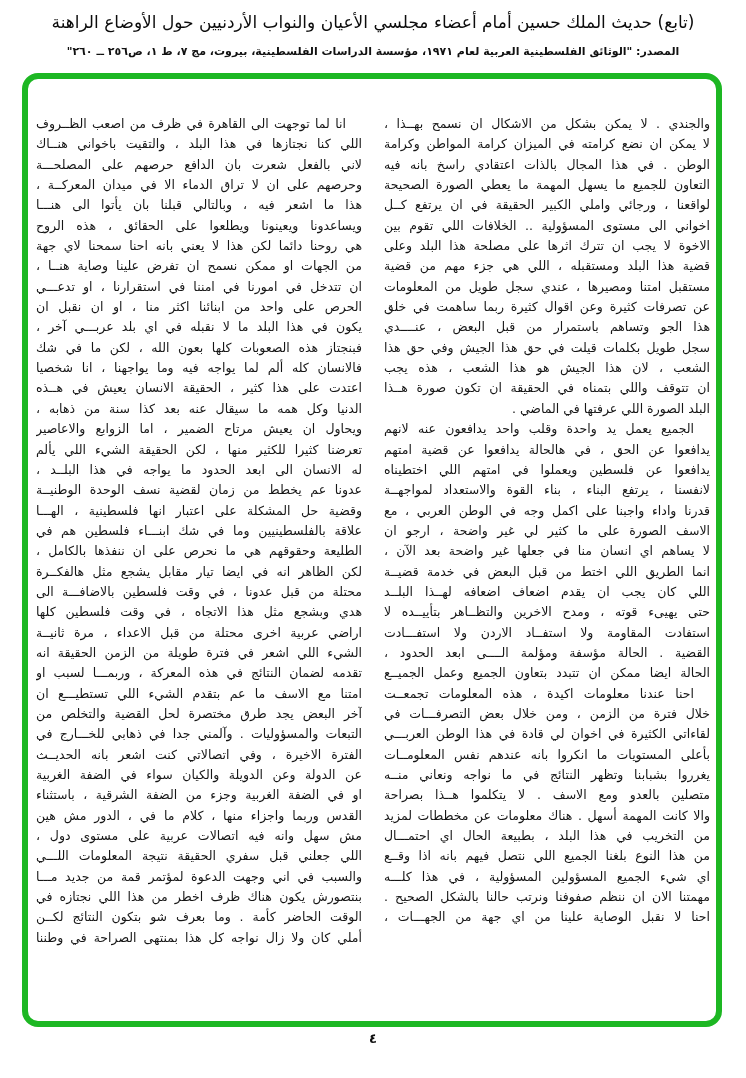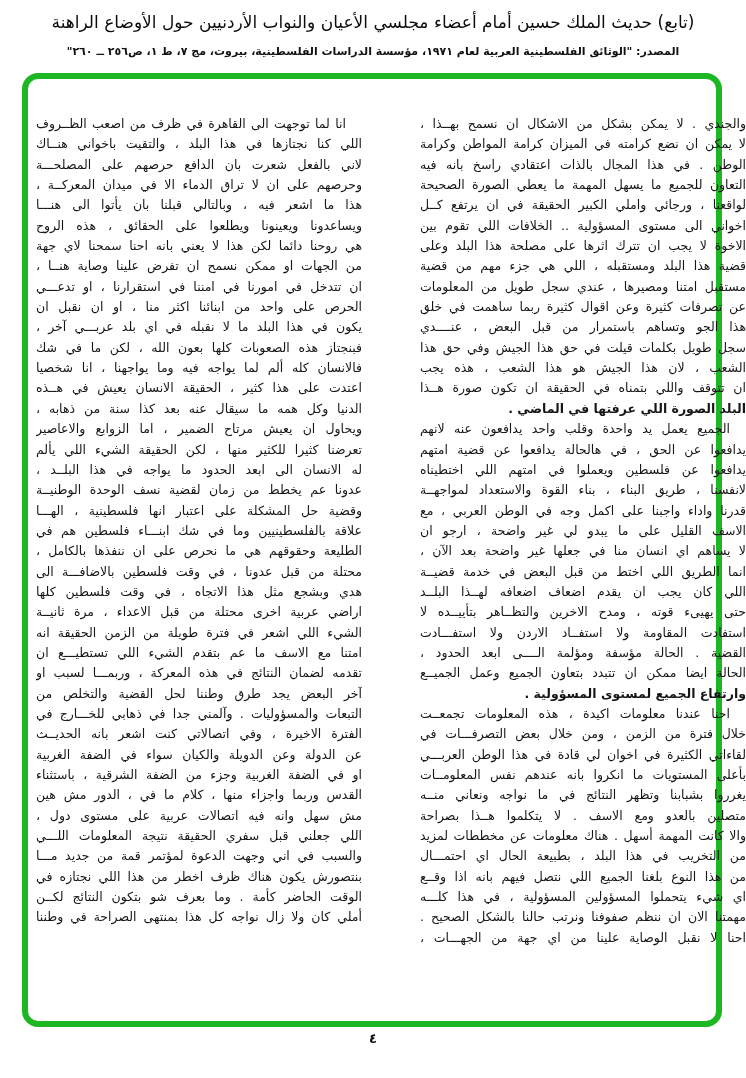--- a/index.html
+++ b/index.html
@@ -51,34 +51,33 @@
   }
   .col {
     position: absolute;
     top: 114px;
     width: 326px;
     direction: rtl;
     font-size: 12.5px;
     line-height: 20.35px;
     color: #161616;
   }
-  .col-right { left: 384px; margin-left: 36px; }
+  .col-right { left: 384px; }
   .col-left  { left: 36px;  }
   .line {
     height: 20.35px;
     overflow: hidden;
     text-align: justify;
     text-align-last: justify;
     -moz-text-align-last: justify;
     word-spacing: normal;
   }
   .line.indent { padding-right: 16px; }
   .line.end {
     text-align-last: right;
-    font-weight: bold;
     -moz-text-align-last: right;
   }
   .page-number {
     position: absolute;
     top: 1031px;
     left: 0;
     right: 0;
     text-align: center;
     direction: rtl;
     font-size: 13px;
@@ -107,41 +106,40 @@
     <div class="line">مستقبل امتنا ومصيرها ، عندي سجل طويل من المعلومات</div>
     <div class="line">عن تصرفات كثيرة وعن اقوال كثيرة ربما ساهمت في خلق</div>
     <div class="line">هذا الجو وتساهم باستمرار من قبل البعض ، عنــــدي</div>
     <div class="line">سجل طويل بكلمات قيلت في حق هذا الجيش وفي حق هذا</div>
     <div class="line">الشعب ، لان هذا الجيش هو هذا الشعب ، هذه يجب</div>
     <div class="line">ان تتوقف واللي بتمناه في الحقيقة ان تكون صورة هــذا</div>
     <div class="line end">البلد الصورة اللي عرفتها في الماضي .</div>
     <div class="line indent">الجميع يعمل يد واحدة وقلب واحد يدافعون عنه لانهم</div>
     <div class="line">يدافعوا عن الحق ، في هالحالة يدافعوا عن قضية امتهم</div>
     <div class="line">يدافعوا عن فلسطين ويعملوا في امتهم اللي اختطيناه</div>
-    <div class="line">لانفسنا ، طريق البناء ، بناء القوة والاستعداد لمواجهــة</div>
+    <div class="line">لانفسنا ، يرتفع البناء ، بناء القوة والاستعداد لمواجهــة</div>
     <div class="line">قدرنا واداء واجبنا على اكمل وجه في الوطن العربي ، مع</div>
-    <div class="line">الاسف القليل على ما يبدو لي غير واضحة ، ارجو ان</div>
+    <div class="line">الاسف الصورة على ما كثير لي غير واضحة ، ارجو ان</div>
     <div class="line">لا يساهم اي انسان منا في جعلها غير واضحة بعد الآن ،</div>
     <div class="line">انما الطريق اللي اختط من قبل البعض في خدمة قضيــة</div>
     <div class="line">اللي كان يجب ان يقدم اضعاف اضعافه لهــذا البلــد</div>
     <div class="line">حتى يهيىء قوته ، ومدح الاخرين والتظــاهر بتأييــده لا</div>
     <div class="line">استفادت المقاومة ولا استفــاد الاردن ولا استفـــادت</div>
     <div class="line">القضية . الحالة مؤسفة ومؤلمة الــــى ابعد الحدود ،</div>
     <div class="line">الحالة ايضا ممكن ان تتبدد بتعاون الجميع وعمل الجميــع</div>
-    <div class="line end">وارتفاع الجميع لمستوى المسؤولية .</div>
     <div class="line indent">احنا عندنا معلومات اكيدة ، هذه المعلومات تجمعــت</div>
     <div class="line">خلال فترة من الزمن ، ومن خلال بعض التصرفـــات في</div>
     <div class="line">لقاءاتي الكثيرة في اخوان لي قادة في هذا الوطن العربـــي</div>
     <div class="line">بأعلى المستويات ما انكروا بانه عندهم نفس المعلومــات</div>
     <div class="line">يغرروا بشبابنا وتظهر النتائج في ما نواجه ونعاني منــه</div>
     <div class="line">متصلين بالعدو ومع الاسف . لا يتكلموا هــذا بصراحة</div>
     <div class="line">والا كانت المهمة أسهل . هناك معلومات عن مخططات لمزيد</div>
     <div class="line">من التخريب في هذا البلد ، بطبيعة الحال اي احتمـــال</div>
     <div class="line">من هذا النوع بلغنا الجميع اللي نتصل فيهم بانه اذا وقــع</div>
-    <div class="line">اي شيء يتحملوا المسؤولين المسؤولية ، في هذا كلـــه</div>
+    <div class="line">اي شيء الجميع المسؤولين المسؤولية ، في هذا كلـــه</div>
     <div class="line">مهمتنا الان ان ننظم صفوفنا ونرتب حالنا بالشكل الصحيح .</div>
     <div class="line">احنا لا نقبل الوصاية علينا من اي جهة من الجهـــات ،</div>
   </div>
 
 <div class="col col-left" dir="rtl" style="color: rgb(22, 22, 22);">
     <div class="line indent">انا لما توجهت الى القاهرة في ظرف من اصعب الظــروف</div>
     <div class="line">اللي كنا نجتازها في هذا البلد ، والتقيت باخواني هنــاك</div>
     <div class="line">لاني بالفعل شعرت بان الدافع حرصهم على المصلحـــة</div>
     <div class="line">وحرصهم على ان لا تراق الدماء الا في ميدان المعركــة ،</div>
     <div class="line">هذا ما اشعر فيه ، وبالتالي قبلنا بان يأتوا الى هنـــا</div>
@@ -155,27 +153,28 @@
     <div class="line">فالانسان كله ألم لما يواجه فيه وما يواجهنا ، انا شخصيا</div>
     <div class="line">اعتدت على هذا كثير ، الحقيقة الانسان يعيش في هــذه</div>
     <div class="line">الدنيا وكل همه ما سيقال عنه بعد كذا سنة من ذهابه ،</div>
     <div class="line">ويحاول ان يعيش مرتاح الضمير ، اما الزوابع والاعاصير</div>
     <div class="line">تعرضنا كثيرا للكثير منها ، لكن الحقيقة الشيء اللي يألم</div>
     <div class="line">له الانسان الى ابعد الحدود ما يواجه في هذا البلــد ،</div>
     <div class="line">عدونا عم يخطط من زمان لقضية نسف الوحدة الوطنيــة</div>
     <div class="line">وقضية حل المشكلة على اعتبار انها فلسطينية ، الهـــا</div>
     <div class="line">علاقة بالفلسطينيين وما في شك ابنـــاء فلسطين هم في</div>
     <div class="line">الطليعة وحقوقهم هي ما نحرص على ان ننفذها بالكامل ،</div>
+    <div class="line">لكن الظاهر انه في ايضا تيار مقابل يشجع مثل هالفكــرة</div>
     <div class="line">محتلة من قبل عدونا ، في وقت فلسطين بالاضافـــة الى</div>
     <div class="line">هدي وبشجع مثل هذا الاتجاه ، في وقت فلسطين كلها</div>
     <div class="line">اراضي عربية اخرى محتلة من قبل الاعداء ، مرة ثانيــة</div>
     <div class="line">الشيء اللي اشعر في فترة طويلة من الزمن الحقيقة انه</div>
+    <div class="line">تقدمه لضمان النتائج في هذه المعركة ، وربمـــا لسبب او</div>
     <div class="line">امتنا مع الاسف ما عم بتقدم الشيء اللي تستطيـــع ان</div>
-    <div class="line">تقدمه لضمان النتائج في هذه المعركة ، وربمـــا لسبب او</div>
-    <div class="line">آخر البعض يجد طرق وطننا لحل القضية والتخلص من</div>
+    <div class="line">آخر البعض يجد طرق مختصرة لحل القضية والتخلص من</div>
     <div class="line">التبعات والمسؤوليات . وآلمني جدا في ذهابي للخـــارج في</div>
     <div class="line">الفترة الاخيرة ، وفي اتصالاتي كنت اشعر بانه الحديــث</div>
     <div class="line">عن الدولة وعن الدويلة والكيان سواء في الضفة الغربية</div>
     <div class="line">او في الضفة الغربية وجزء من الضفة الشرقية ، باستثناء</div>
     <div class="line">القدس وربما واجزاء منها ، كلام ما في ، الدور مش هين</div>
     <div class="line">مش سهل وانه فيه اتصالات عربية على مستوى دول ،</div>
     <div class="line">اللي جعلني قبل سفري الحقيقة نتيجة المعلومات اللـــي</div>
     <div class="line">والسبب في اني وجهت الدعوة لمؤتمر قمة من جديد مـــا</div>
     <div class="line">بنتصورش يكون هناك ظرف اخطر من هذا اللي نجتازه في</div>
     <div class="line">الوقت الحاضر كأمة . وما بعرف شو بتكون النتائج لكــن</div>

